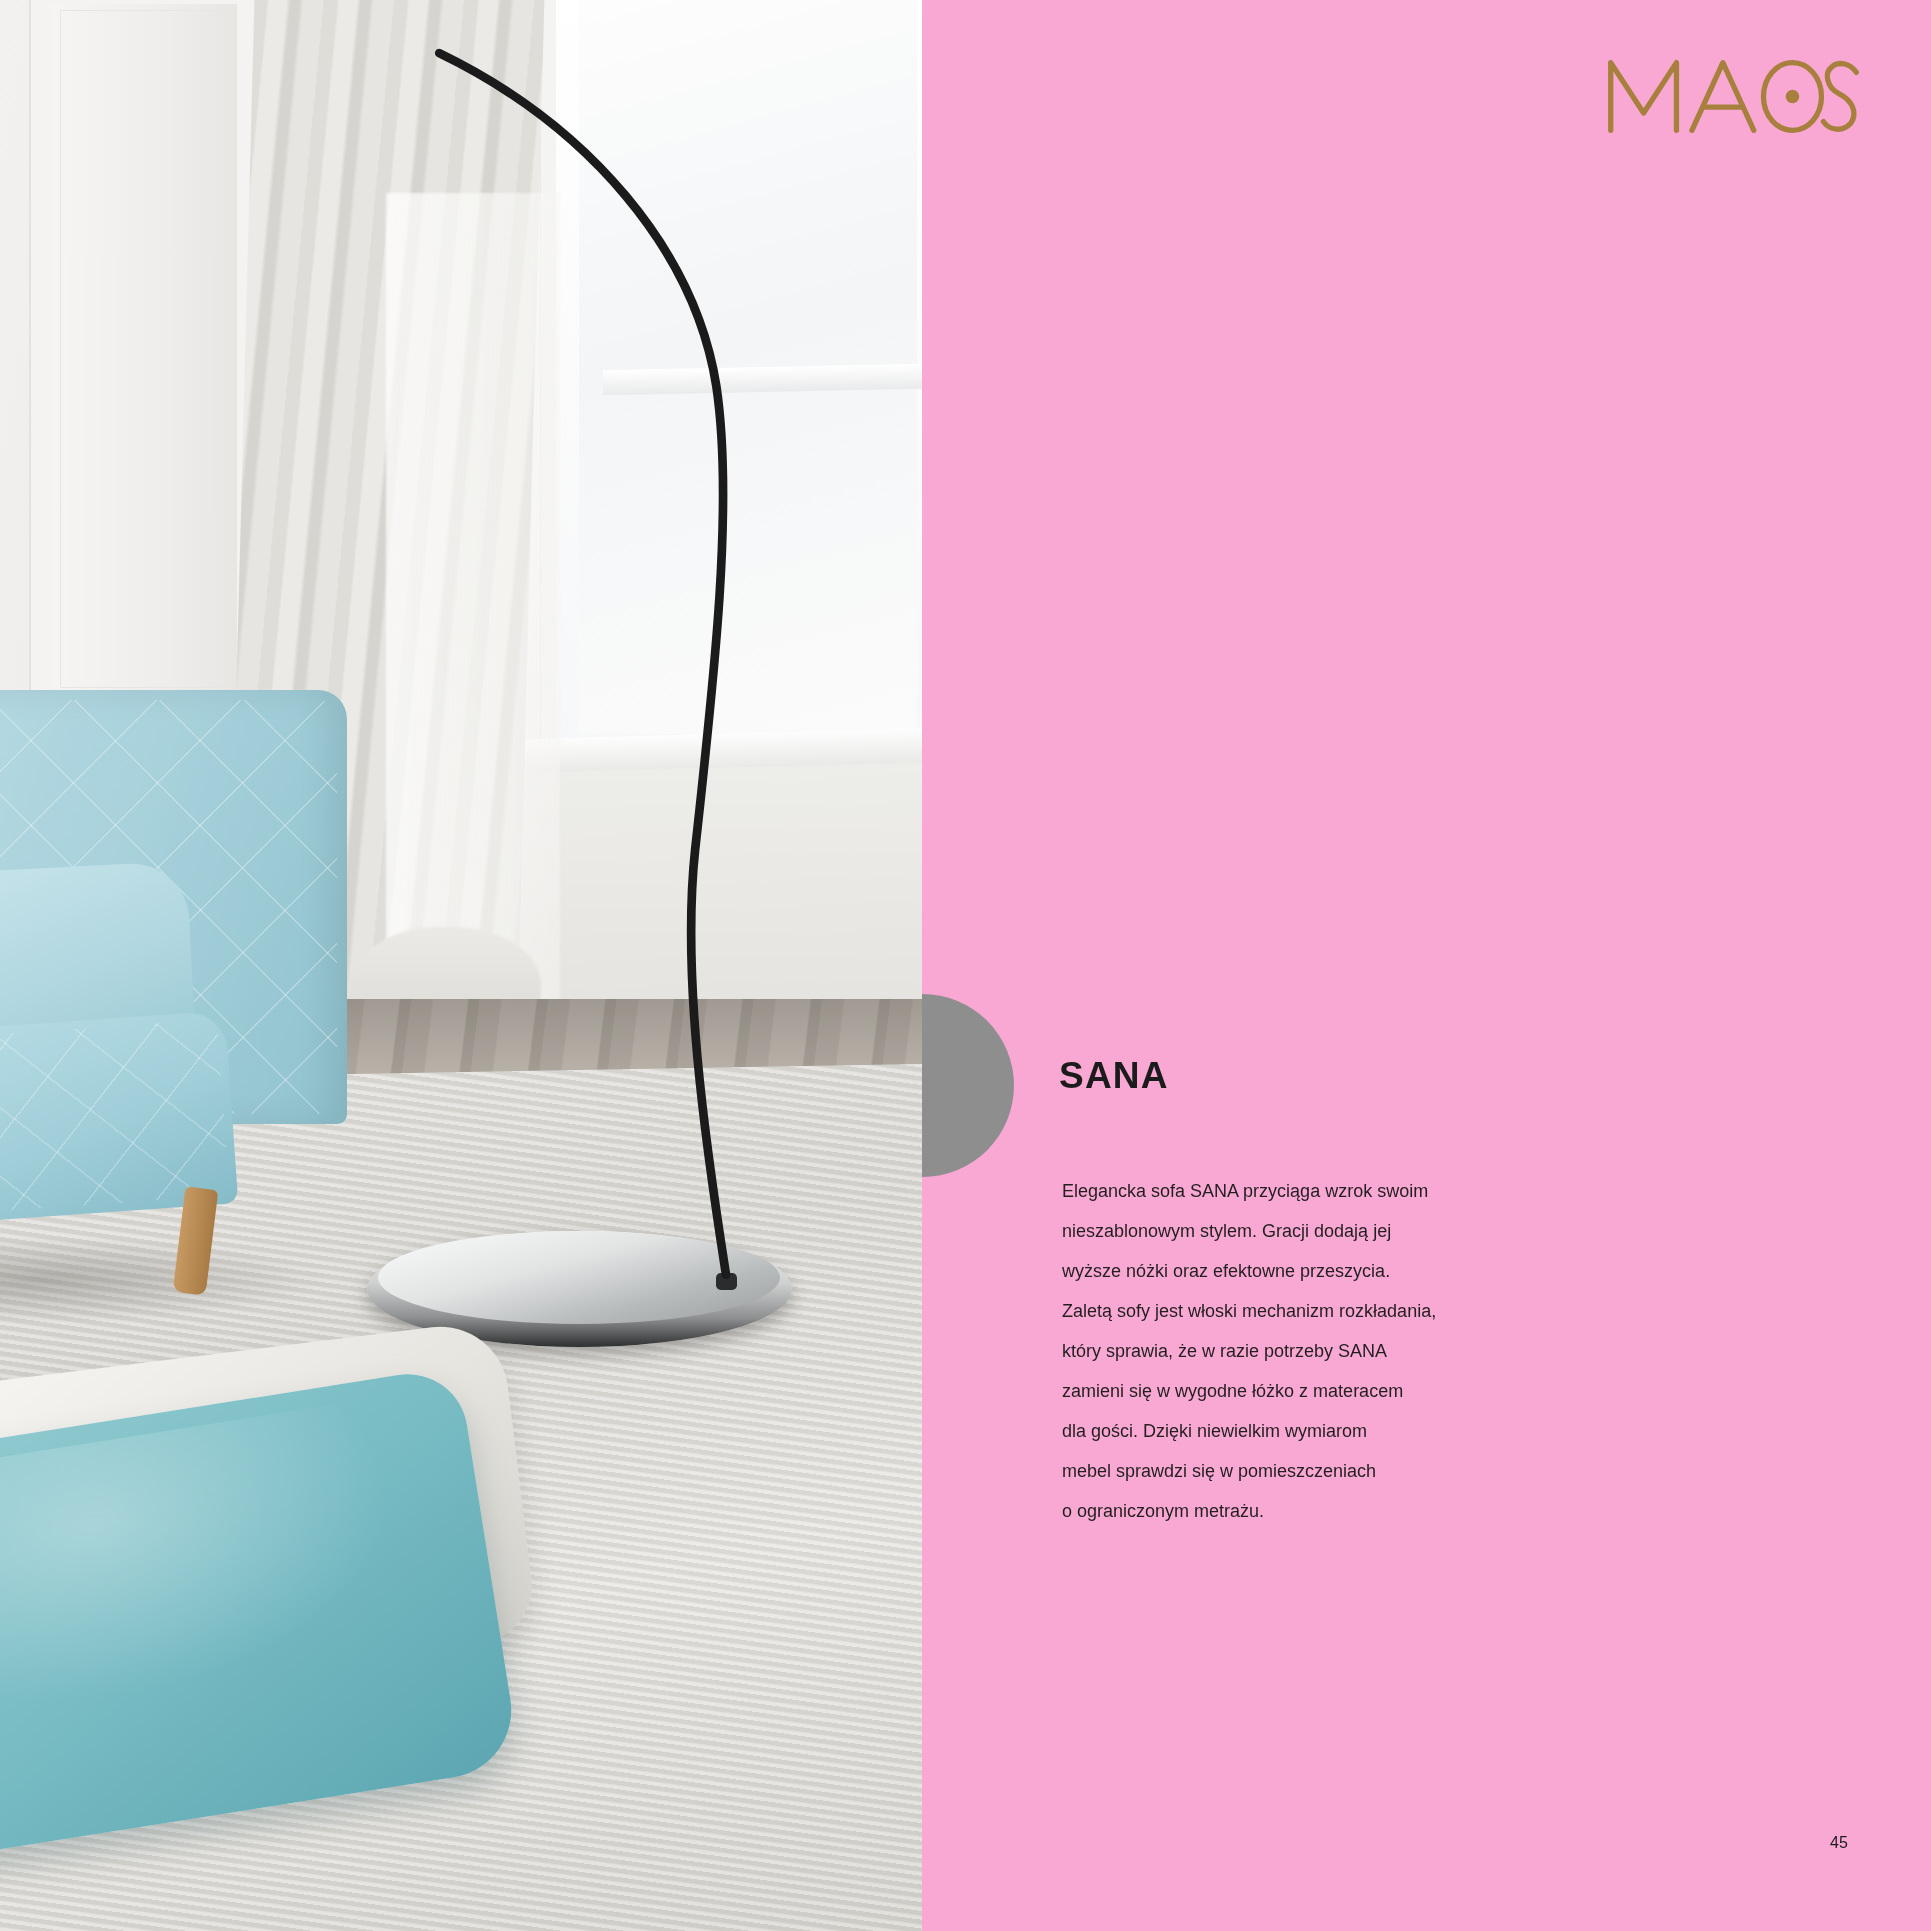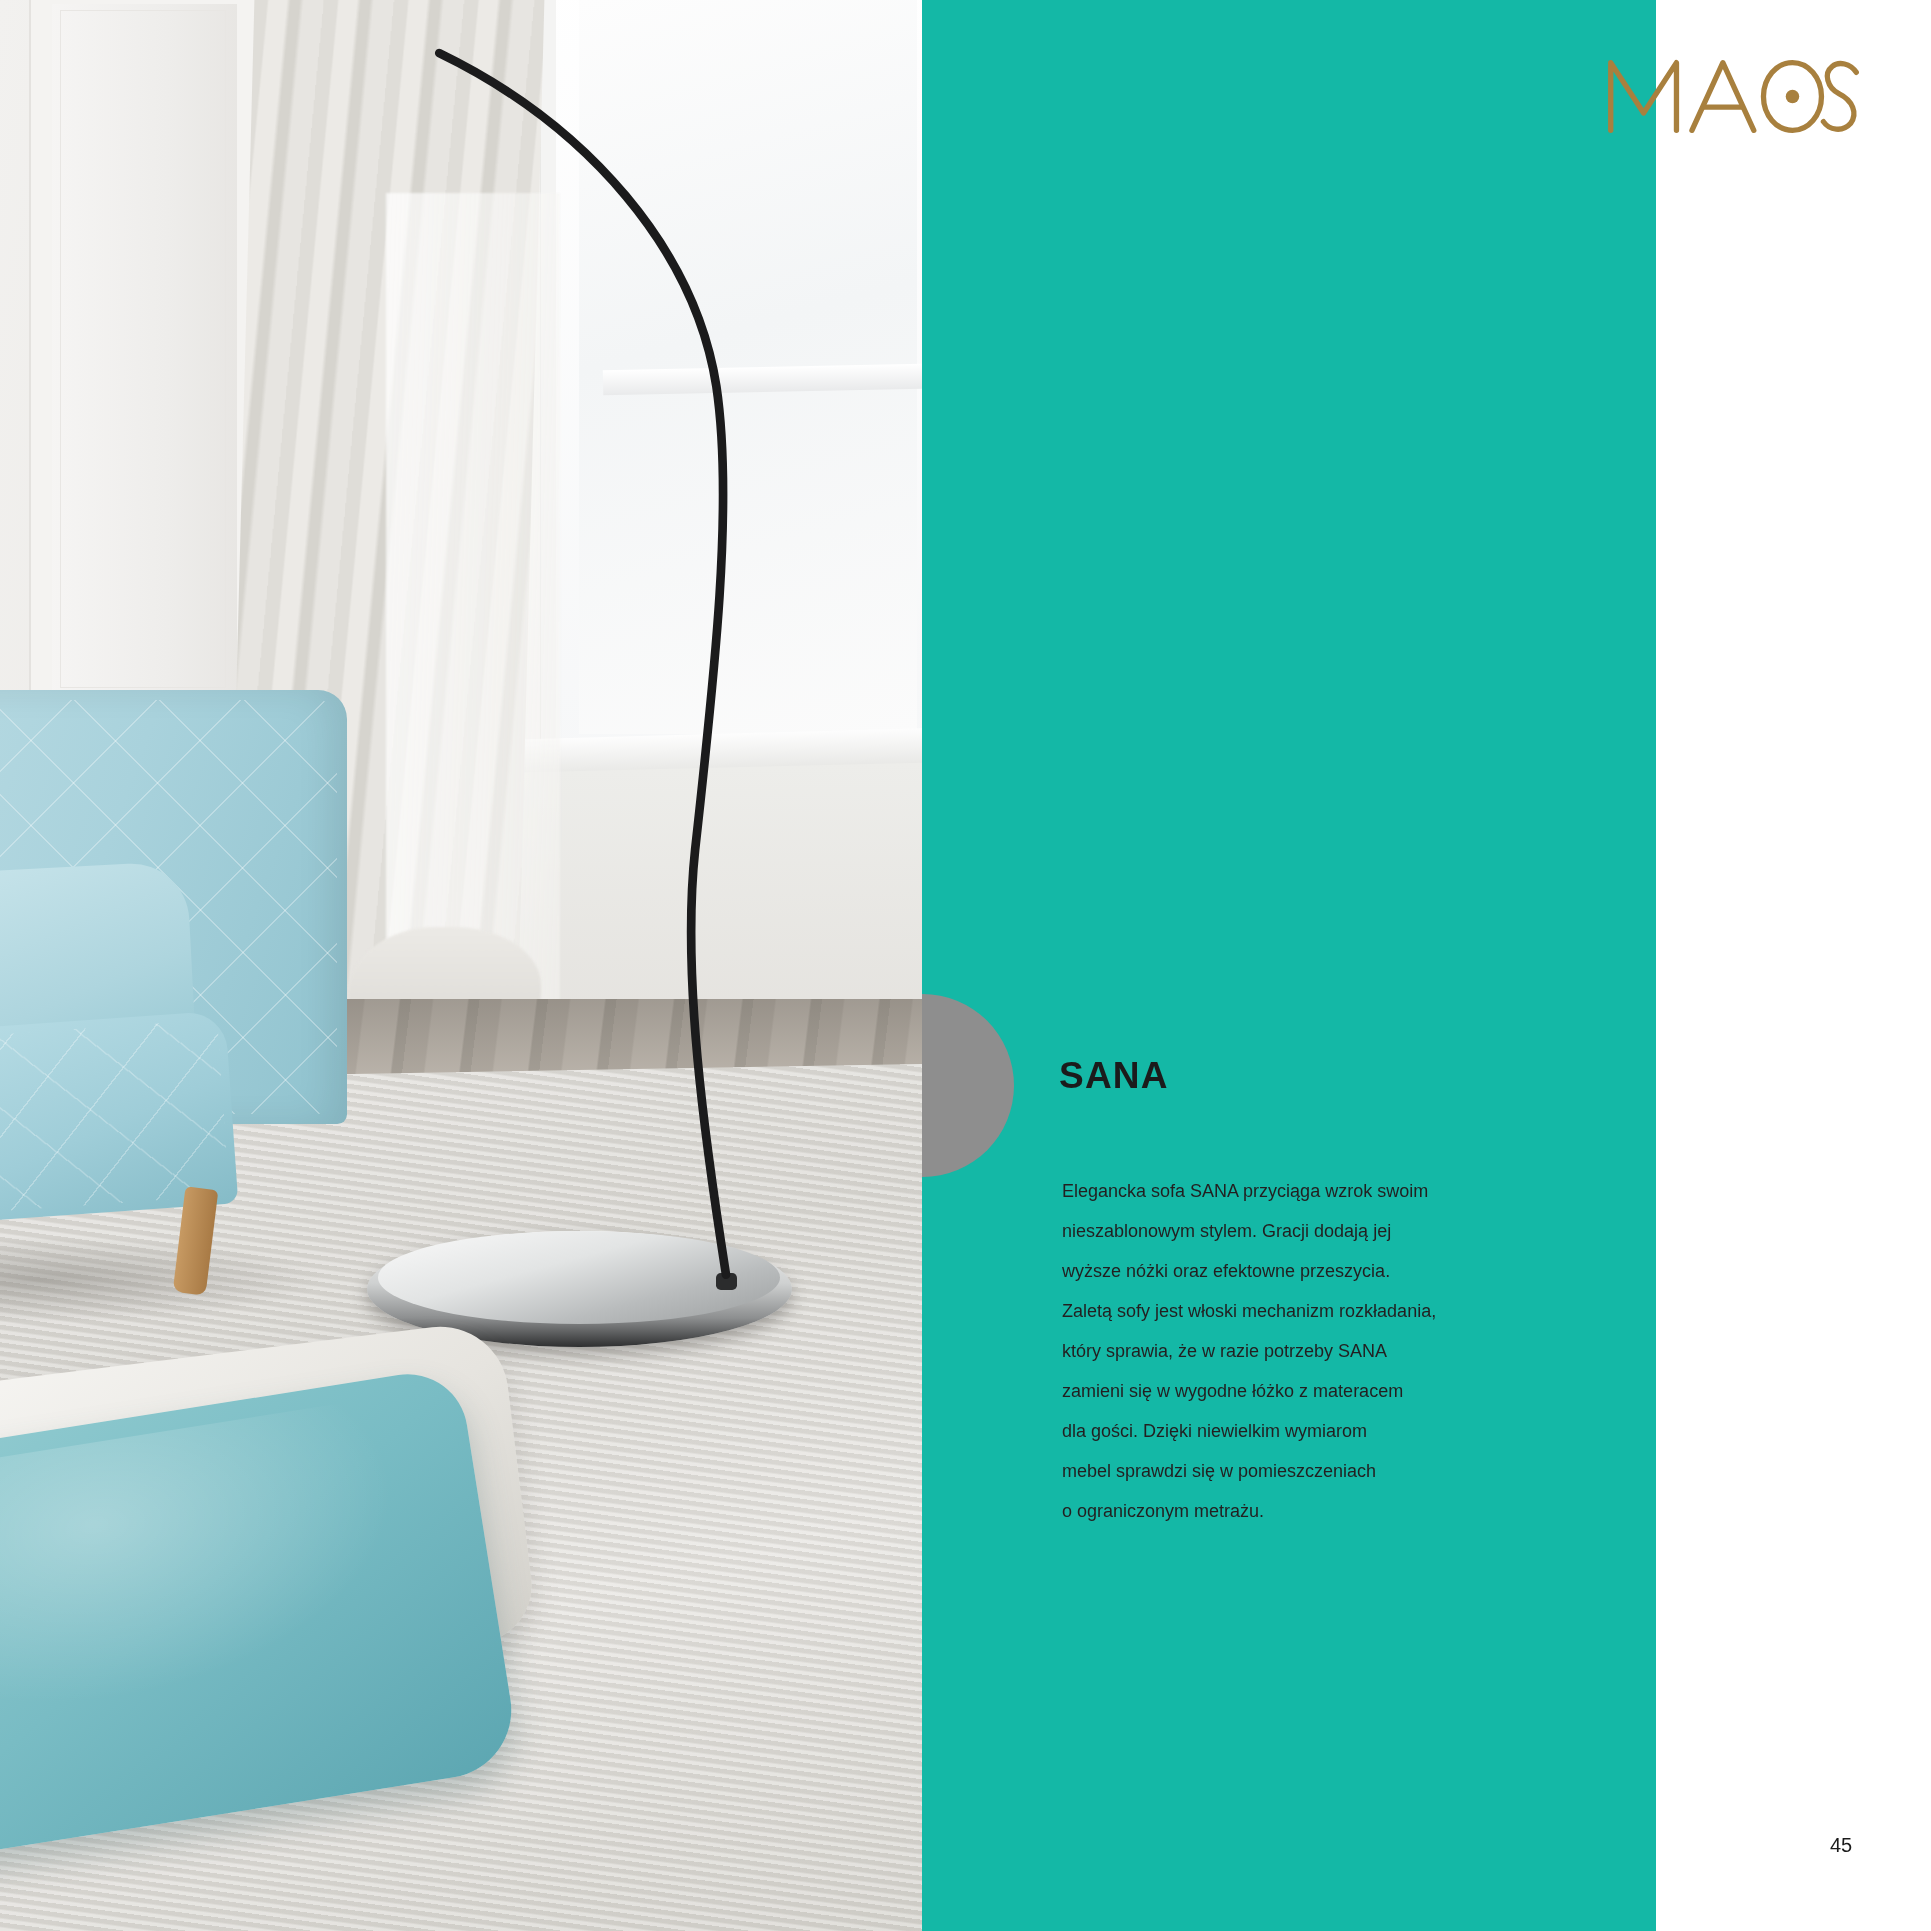--- a/index.html
+++ b/index.html
@@ -12,23 +12,23 @@
     height: 1931px;
     position: relative;
     font-family: "Liberation Sans", sans-serif;
     overflow: hidden;
   }
 
   
   .page {
     position: absolute;
     left: 0; top: 0;
-    width: 1656px;
+    width: 1931px;
     height: 1931px;
-    background: #14b8a6;
+    background: #f9a8d4;
   }
 
   
   .photo-panel {
     position: absolute;
     left: 0;
     top: 0;
     width: 922px;
     height: 1931px;
     overflow: hidden;
@@ -314,21 +314,21 @@
     font-size: 18px;
     line-height: 40px;
     color: #231f20;
     white-space: pre-line;
   }
 
   .page-number {
     position: absolute;
     left: 1830px;
     top: 1834px;
-    font-size: 20px;
+    font-size: 16px;
     color: #1b1b1b;
   }
 </style>
 </head>
 <body>
 
 <div class="page">
 
   <div class="photo-panel">
     <div class="wall"></div>

